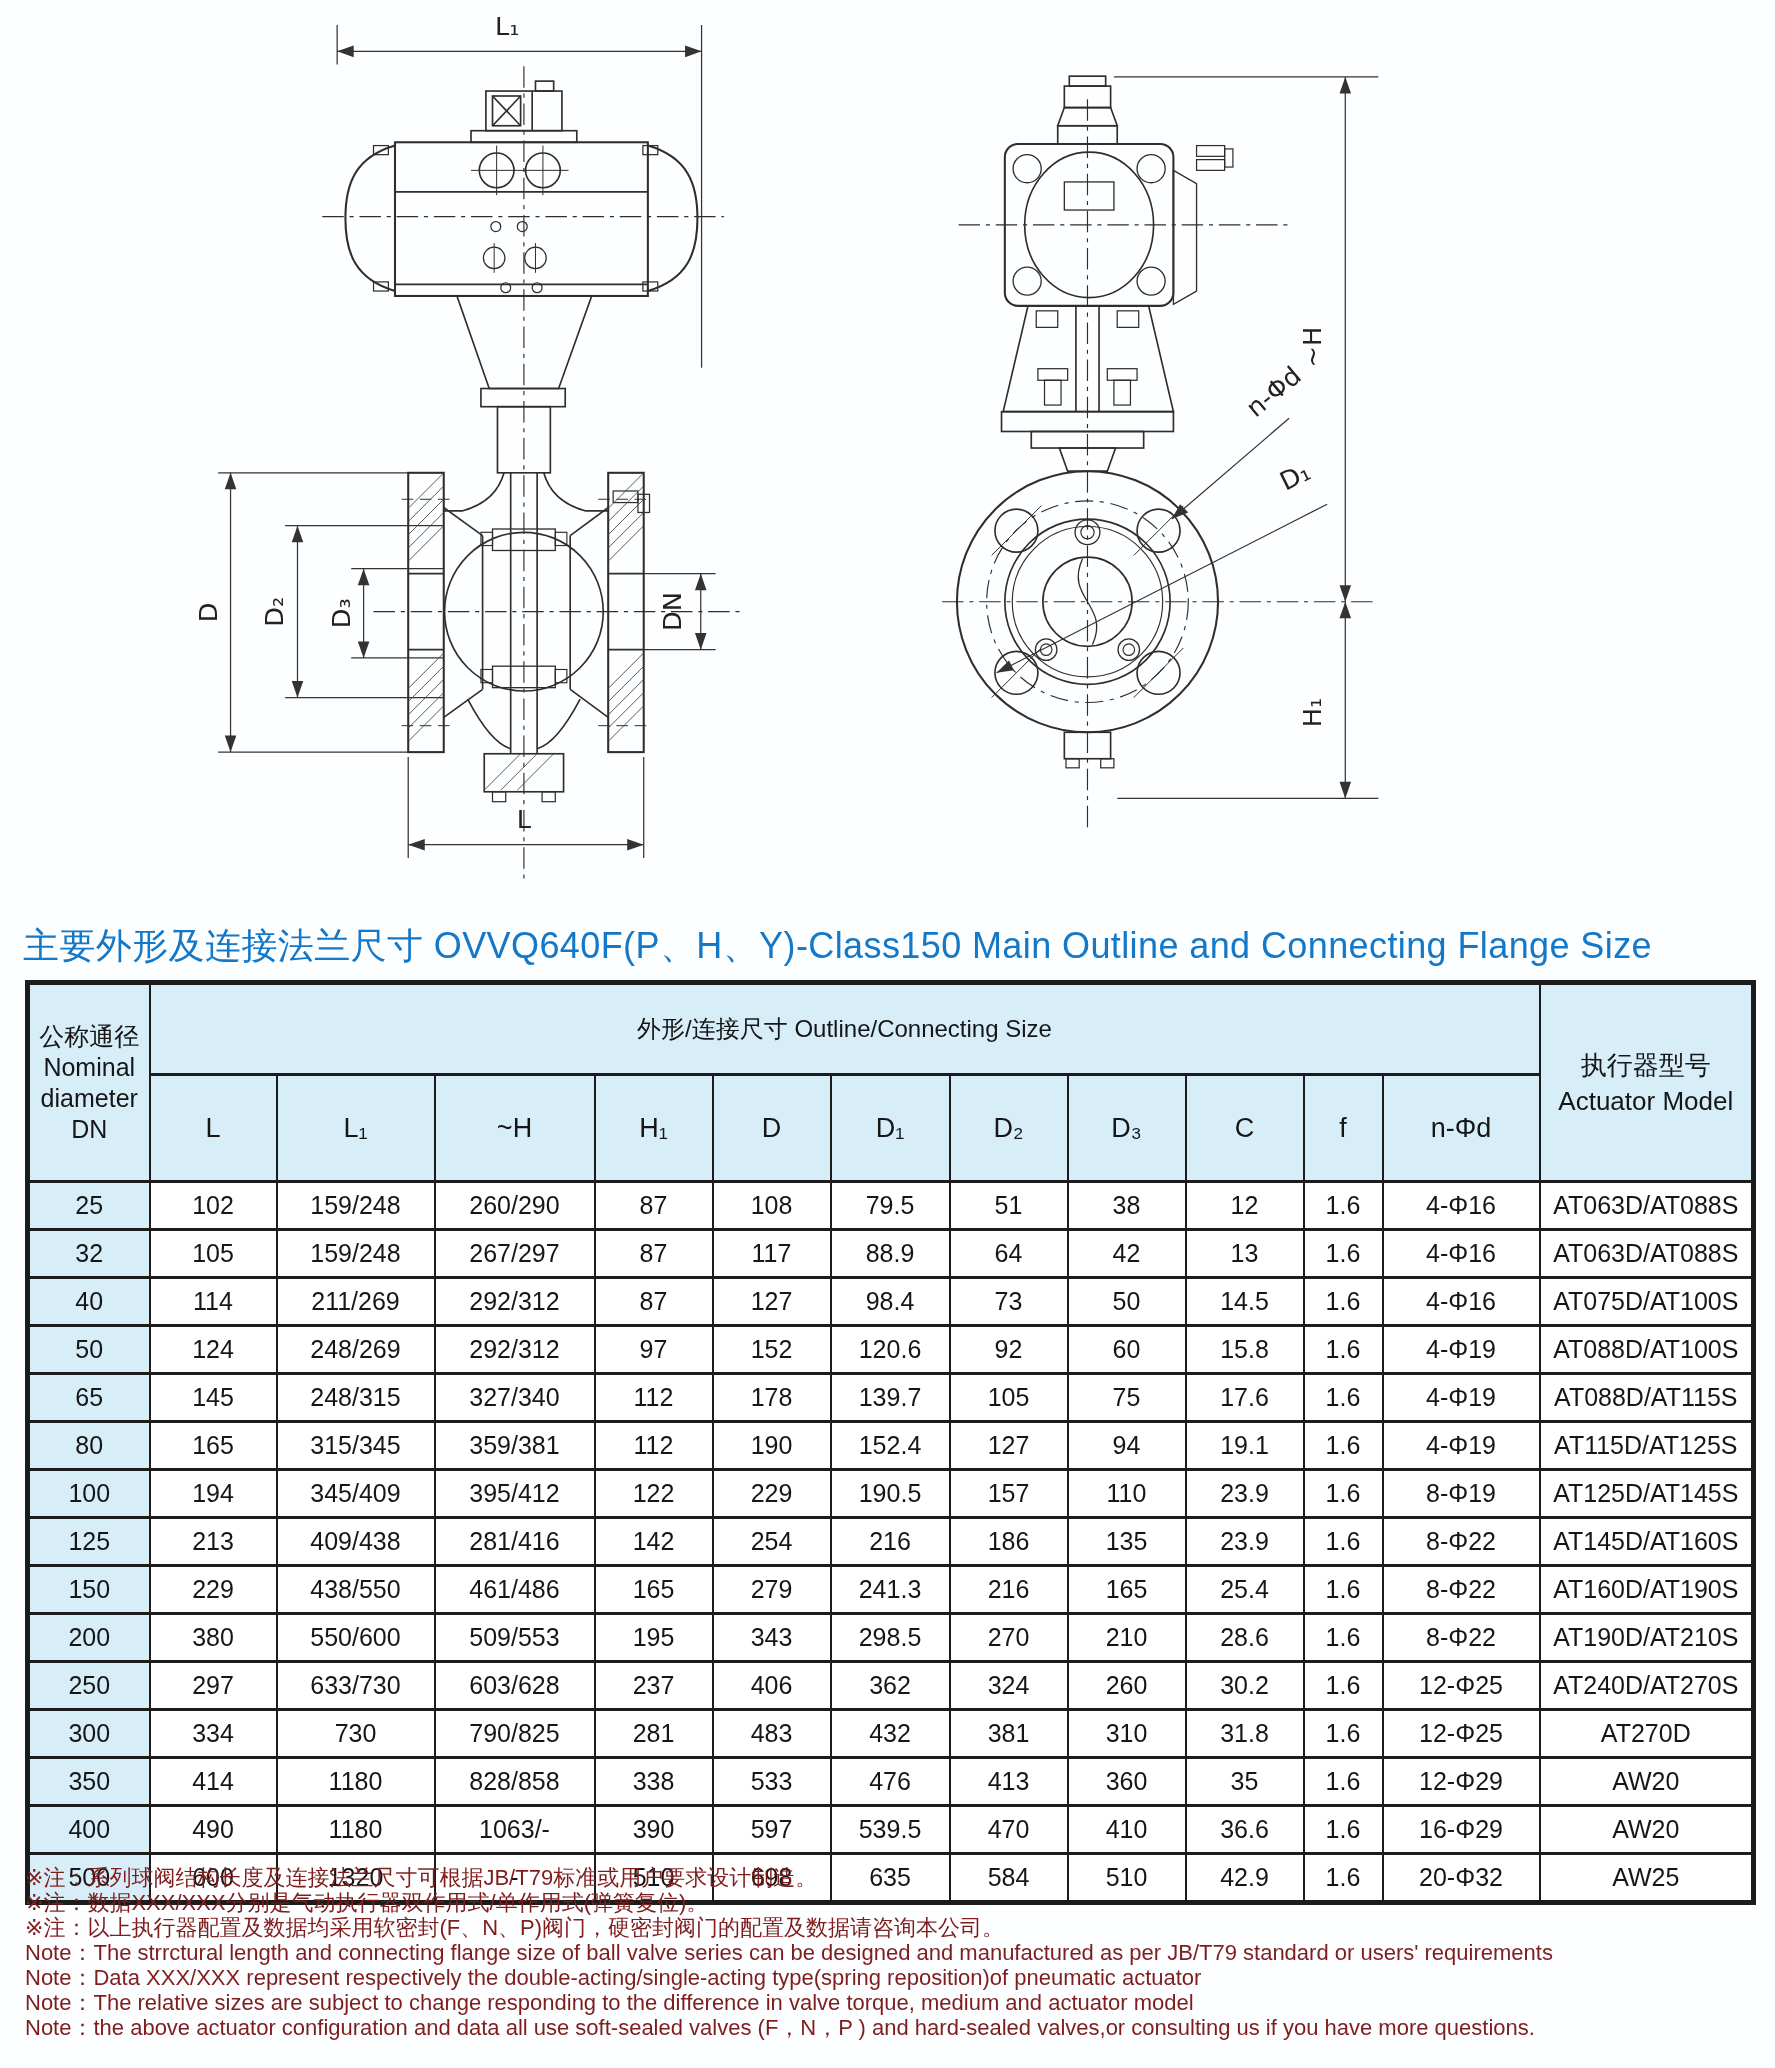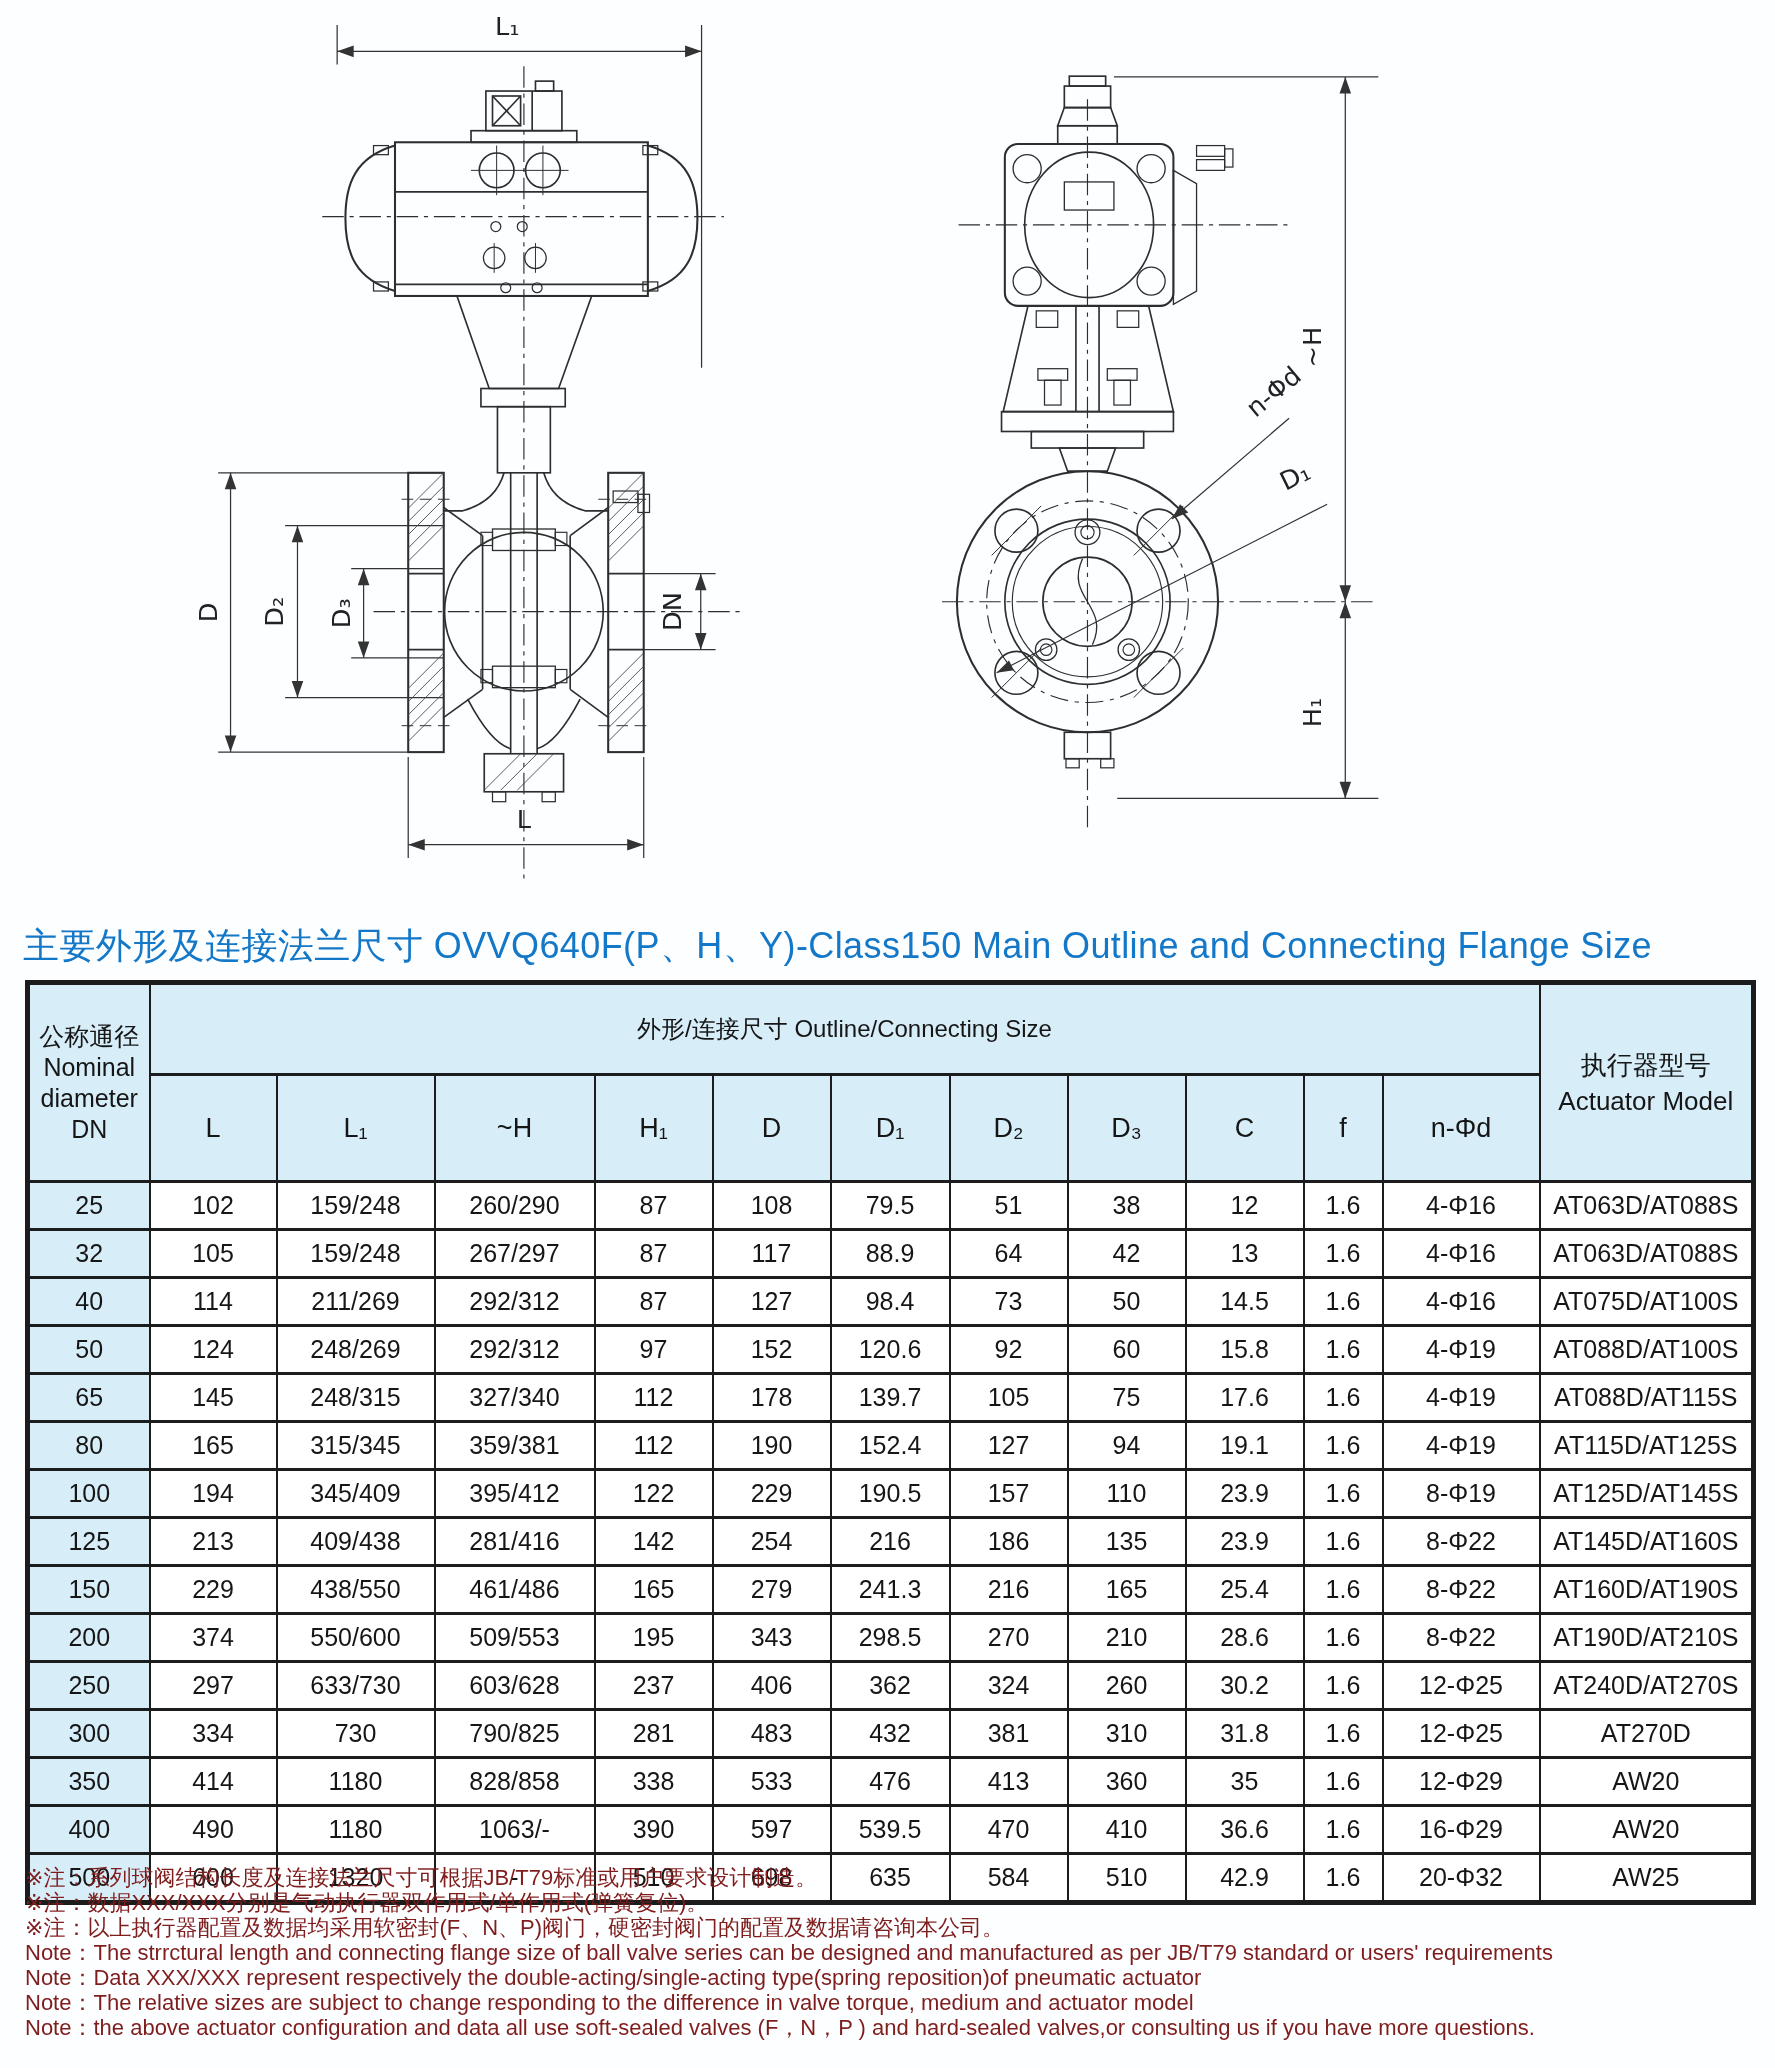--- a/index.html
+++ b/index.html
@@ -457,21 +457,21 @@
           <td>241.3</td>
           <td>216</td>
           <td>165</td>
           <td>25.4</td>
           <td>1.6</td>
           <td>8-Φ22</td>
           <td>AT160D/AT190S</td>
         </tr>
         <tr>
           <td class="dn">200</td>
-          <td>374</td>
+          <td>380</td>
           <td>550/600</td>
           <td>509/553</td>
           <td>195</td>
           <td>343</td>
           <td>298.5</td>
           <td>270</td>
           <td>210</td>
           <td>28.6</td>
           <td>1.6</td>
           <td>8-Φ22</td>

